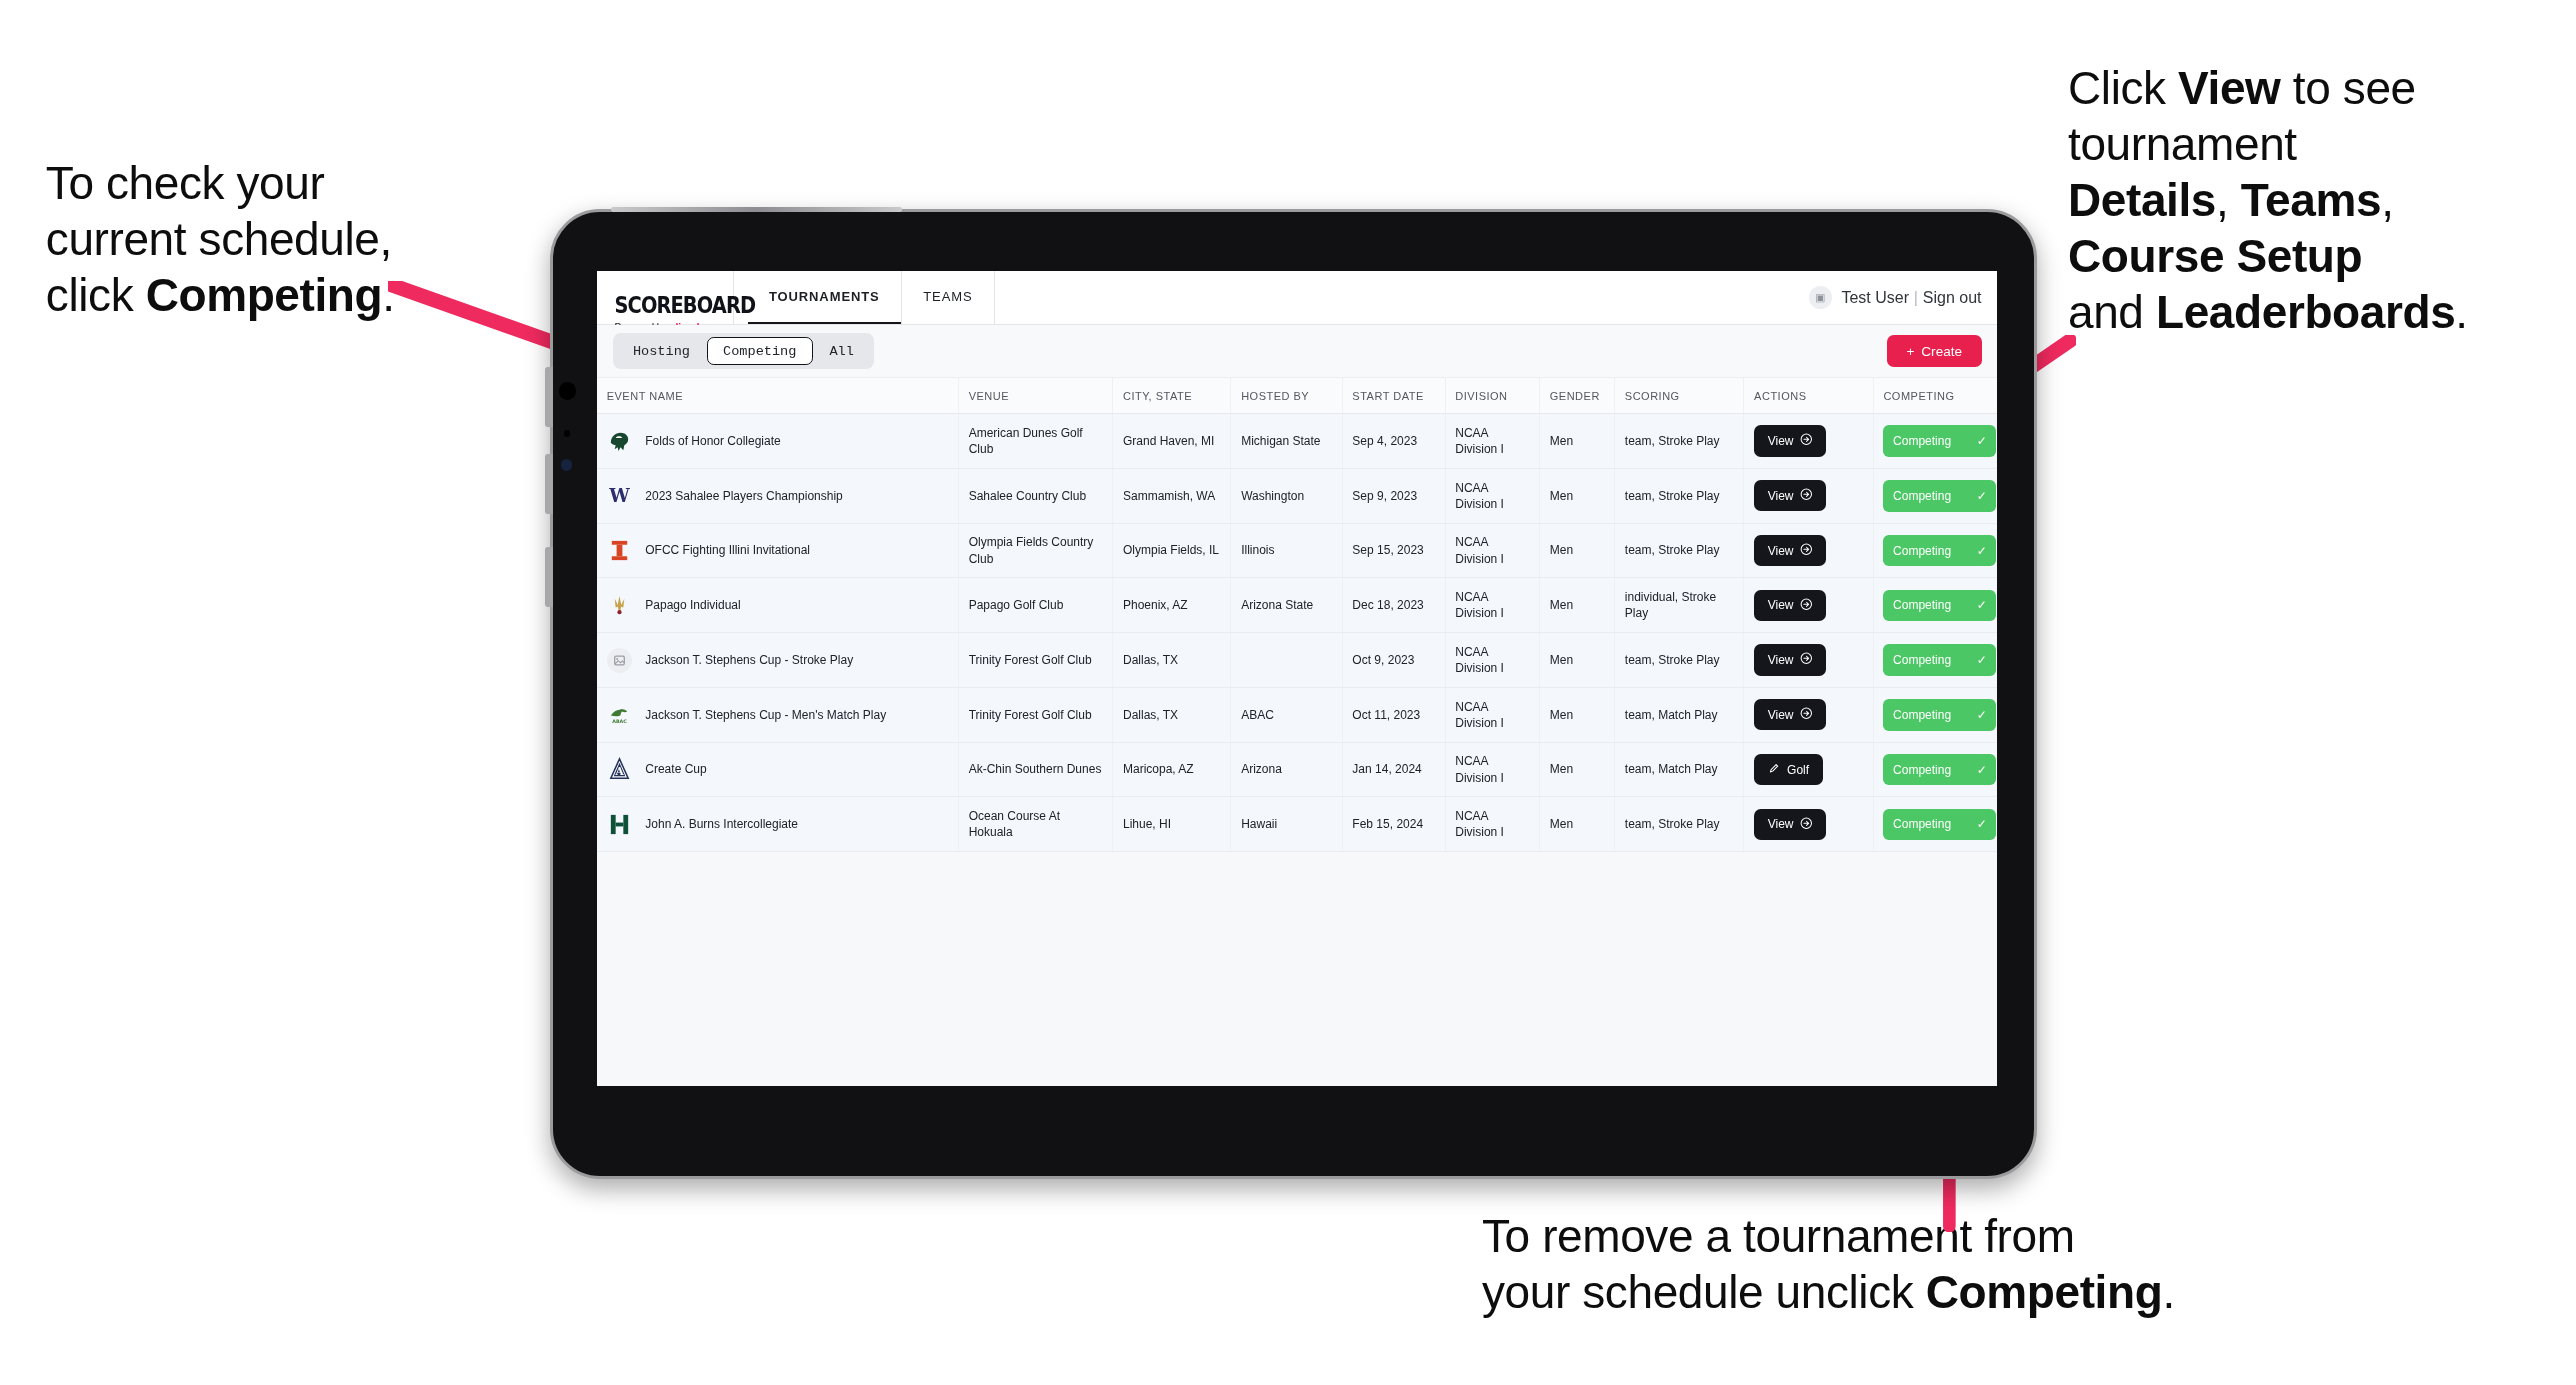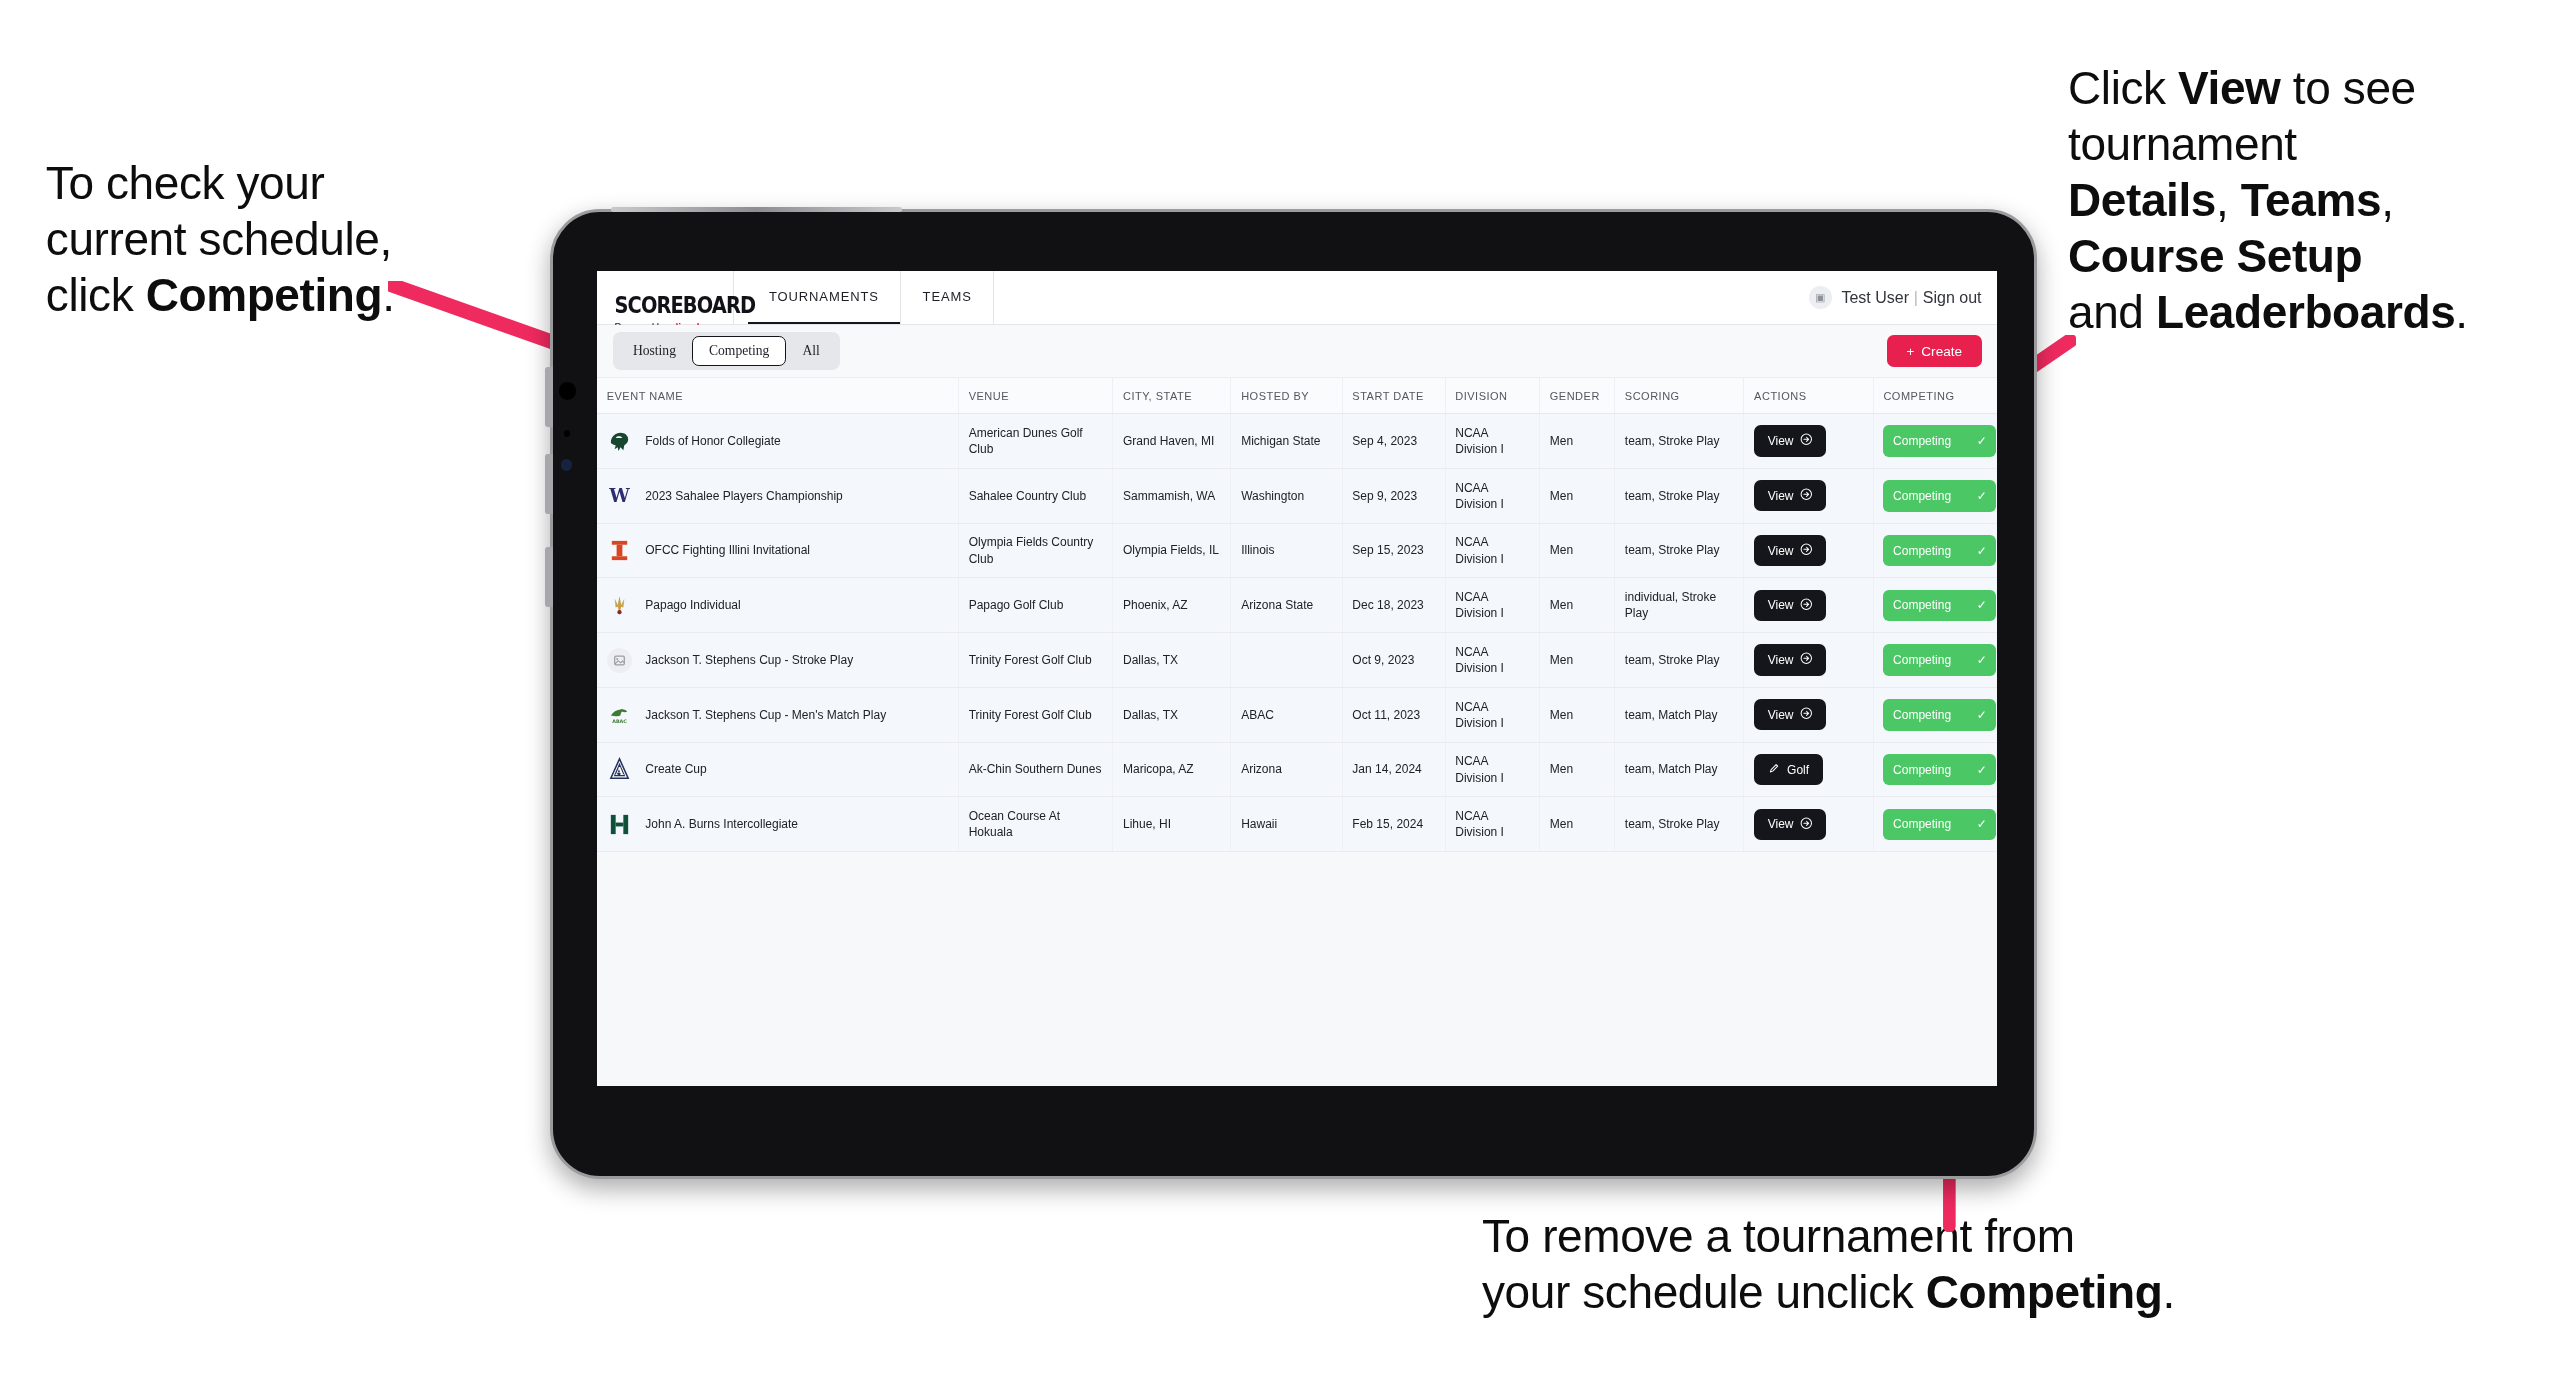--- a/index.html
+++ b/index.html
@@ -75,21 +75,21 @@
   .brand-sub {
     font-size: 10.2px; color: #1c1d22; margin-top: 8.7px; letter-spacing: -0.1px;
   }
   .brand-sub .clippd { color: #e8204e; font-weight: 700; }
   .nav { display: flex; align-items: stretch; margin-left: 13.6px; }
   .nav-item {
     display: flex; align-items: center; padding: 0 21.3px;
     font-size: 13px; letter-spacing: 0.9px; color: #1d1f25;
     border-bottom: 2.9px solid transparent; cursor: pointer;
   }
-  .nav-item.active { border-bottom-color: #15161b; }
+  .nav-item.active { border-bottom-color: #15161b; font-weight: bold; }
   .nav-sep { width: 1px; background: #e3e5e9; }
   .header-right {
     margin-left: auto; display: flex; align-items: center; gap: 9.7px; padding-right: 15.5px;
   }
   .avatar {
     width: 23px; height: 23px; border-radius: 50%;
     background: #eceef2; display: flex; align-items: center; justify-content: center;
     color: #8e9199; font-size: 10.7px;
   }
   .user-text { font-size: 16px; color: #32343b; }
@@ -101,21 +101,21 @@
     position: relative; height: 53px; background: #f8f9fb;
     display: flex; align-items: center; padding: 0 15.5px;
     border-bottom: 1px solid #eceef1;
   }
   .seg {
     display: inline-flex; background: #e6e7ea; border-radius: 7.8px; padding: 3.9px;
   }
   .seg-btn {
     font-size: 13.6px; color: #22242a; padding: 5.8px 15.5px; border-radius: 6.8px;
     cursor: pointer; border: 1.9px solid transparent; background: transparent;
-    font-family: Liberation Serif, serif;
+    font-family: Liberation Mono, monospace;
   }
   .seg-btn.active { background: #ffffff; border-color: #14151a; }
   .create-btn {
     margin-left: auto; background: #e8204e; color: #fff;
     border: none; border-radius: 6.8px; padding: 8.7px 19.4px;
     font-size: 13.6px; cursor: pointer; display: inline-flex; align-items: center; gap: 6.8px;
     font-family: "Liberation Sans", sans-serif;
   }
 
   

